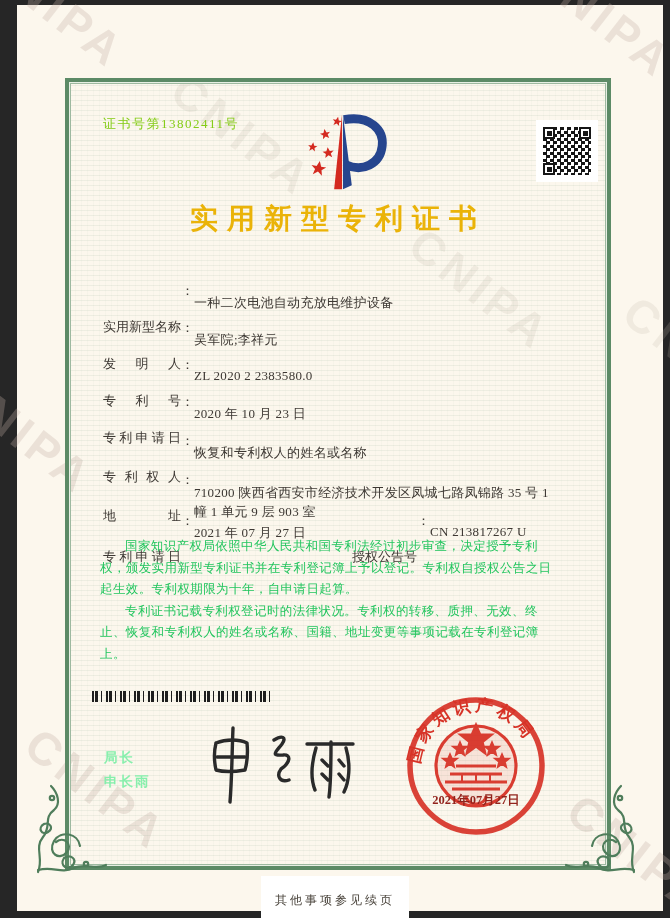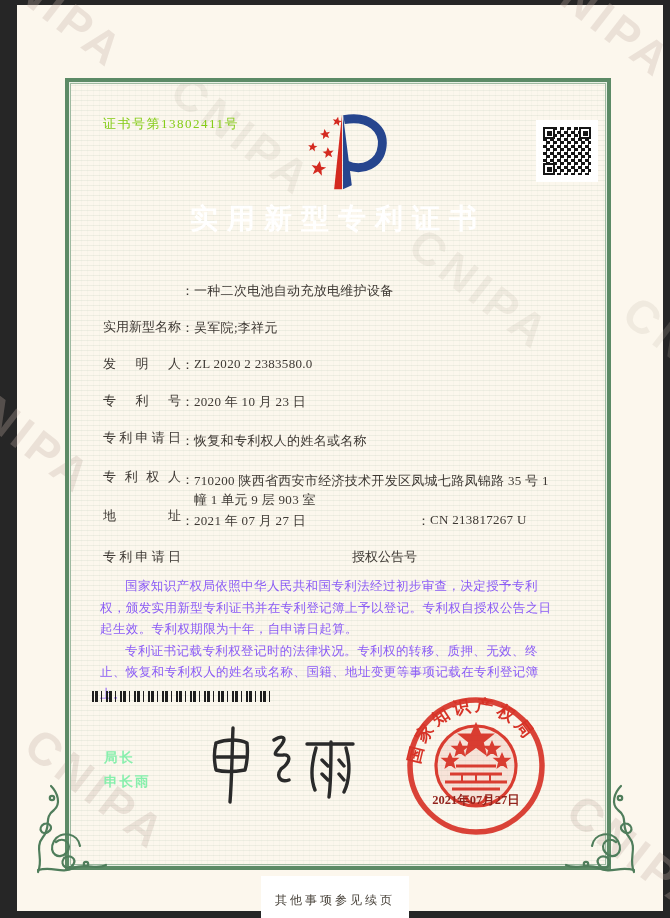--- a/index.html
+++ b/index.html
@@ -27,32 +27,32 @@
   .qr-pad{position:absolute;left:536px;top:120px;width:62px;height:62px;background:#ffffff;
       display:flex;align-items:center;justify-content:center;}
   .qr{position:relative;width:48px;height:48px;
       background:repeating-conic-gradient(#161616 0% 25%, #ffffff 0% 50%);
       background-size:7px 7px;}
   .finder{position:absolute;width:8px;height:8px;background:#fff;border:2.5px solid #161616;}
   .finder::after{content:"";position:absolute;left:1.5px;top:1.5px;width:5px;height:5px;background:#161616;}
   .finder.tl{left:0;top:0}.finder.tr{right:0;top:0}.finder.bl{left:0;bottom:0}
   .logo{position:absolute;left:292px;top:108px;}
   .title{position:absolute;left:65px;top:200px;width:546px;text-align:center;
-      font-size:28px;font-weight:700;letter-spacing:9px;color:#ffffff;}
+      font-size:28px;font-weight:700;letter-spacing:9px;color:#eab308;}
   .fields{position:absolute;left:103px;top:282px;width:470px;font-size:13px;color:#3d3833;}
   .frow{position:absolute;left:0;white-space:nowrap;}
   .flabel{display:inline-block;width:78px;text-align:justify;text-align-last:justify;
       vertical-align:top;margin-top:36px;}
   .fcolon{display:inline-block;width:13px;vertical-align:top;}
-  .fvalue{display:inline-block;vertical-align:top;letter-spacing:0.3px;}
+  .fvalue{display:inline-block;vertical-align:top;letter-spacing:0.3px;margin-top:12px;}
   .fvalue.wrap{width:362px;white-space:normal;line-height:19px;}
   .pair2{position:absolute;left:249px;top:0;white-space:nowrap;}
   .pair2 .flabel{width:65px;}
   .body-text{position:absolute;left:100px;top:536px;width:456px;font-size:12.5px;
-      line-height:21.5px;color:#8b5cf6;margin-top:40px;}
+      line-height:21.5px;color:#22c55e;}
   .body-text p{margin:0;text-indent:2em;letter-spacing:0.4px;}
   .barcode{position:absolute;left:92px;top:691px;width:181px;height:11px;
       background:repeating-linear-gradient(90deg,
         #1e1e1e 0 2px, rgba(0,0,0,0) 2px 3px,
         #1e1e1e 3px 6px, rgba(0,0,0,0) 6px 9px,
         #1e1e1e 9px 10px, rgba(0,0,0,0) 10px 14px);}
   .signer{position:absolute;left:104px;top:746px;font-size:13.5px;color:#86efac;
       line-height:24px;letter-spacing:2px;font-weight:600;}
   .signature{position:absolute;left:195px;top:720px;}
   .seal{position:absolute;left:402px;top:692px;width:148px;height:148px;

